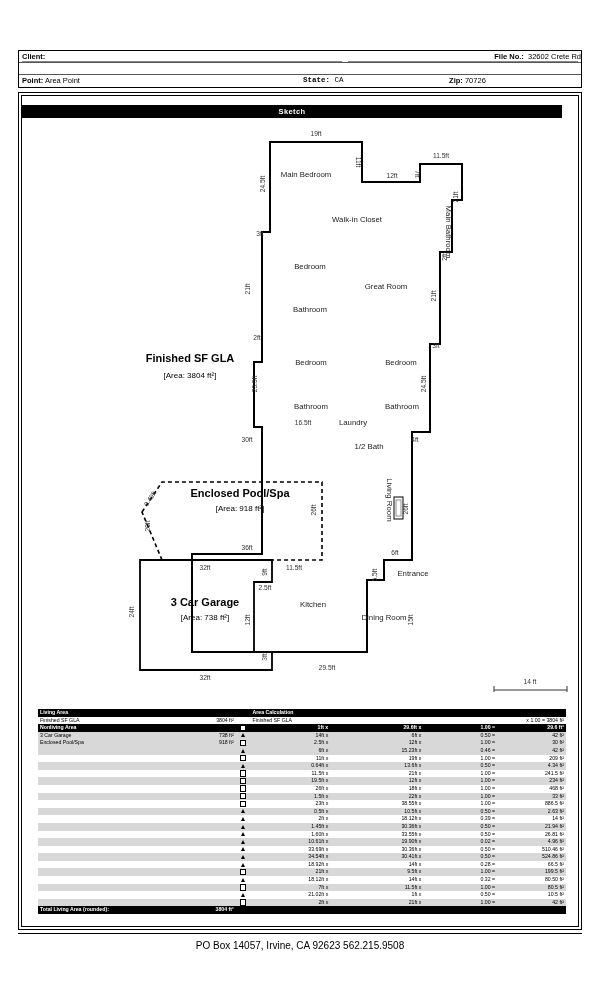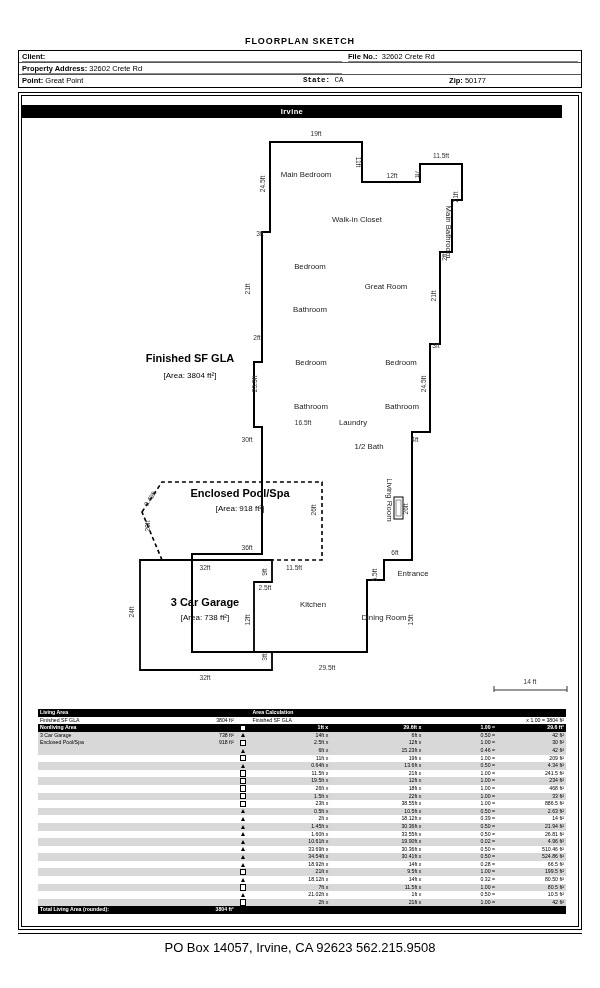--- a/index.html
+++ b/index.html
@@ -17,21 +17,21 @@
        box-sizing:border-box;}
   .hdr-row{display:flex;height:12px;box-sizing:border-box;
            border-bottom:1px solid #555;}
   .hdr-row:last-child{border-bottom:none;}
   .hdr-cell{font-size:7.5px;padding:1px 0 0 3px;box-sizing:border-box;
             white-space:nowrap;overflow:hidden;position:relative;}
   .hdr-cell.u::after{content:"";position:absolute;left:3px;right:3px;bottom:0;
             border-bottom:1px solid #888;}
   .lbl{font-weight:bold;}
   .c-left{width:58%;}
-  .c-right{width:42%;}
+  .c-right{width:42%;text-align:right;}
   .c-city{width:50%;}
   .c-state{width:26%;font-family:Liberation Mono, monospace;}
   .c-zip{width:24%;}
 
   
   .frame{position:absolute;left:18px;top:92px;width:564px;height:838px;
          border:1px solid #000;box-sizing:border-box;}
   .frame-inner{position:absolute;inset:2px;border:1px solid #000;}
 
   .sketch-band{position:absolute;left:22px;top:105px;width:540px;height:13px;
@@ -63,69 +63,64 @@
        vertical-align:middle;}
   .symcell{width:11px;text-align:center;padding:0;}
   .lsec{width:150px;}
   .lval{width:44px;text-align:right;padding-right:3px;}
   .cA{width:78px;text-align:right;padding-right:14px;}
   .cB{width:92px;text-align:right;padding-right:26px;}
   .cC{width:72px;text-align:right;padding-right:22px;}
   .cD{width:66px;text-align:right;padding-right:3px;}
 
   .footer{position:absolute;left:0;top:940px;width:600px;text-align:center;
-          font-size:13px;}
+          font-size:10px;}
   .foot-rule{position:absolute;left:18px;top:933px;width:564px;
              border-top:1px solid #000;}
 </style>
 </head>
 <body>
 
 <div class="page">
 
-  <div class="doc-title">FLOORPLAN SKETCH</div>
 
   <div class="hdr">
     <div class="hdr-row">
       <div class="hdr-cell c-left u">
         <span class="lbl">Client:</span>
         <span></span>
       </div>
       <div class="hdr-cell c-right u">
         <span class="lbl">File No.:</span>
         &nbsp;<span>32602  Crete Rd</span>
       </div>
     </div>
     <div class="hdr-row">
-      <div class="hdr-cell c-left u">
-        <span class="lbl">Property Address:</span>
-        <span>32602 Crete Rd</span>
-      </div>
     </div>
     <div class="hdr-row">
       <div class="hdr-cell c-city">
         <span class="lbl">Point:</span>
-        <span>Great Point</span>
+        <span>Area Point</span>
       </div>
       <div class="hdr-cell c-state">
         <span class="lbl">State:</span>
         <span>CA</span>
       </div>
       <div class="hdr-cell c-zip">
         <span class="lbl">Zip:</span>
-        <span>50177</span>
+        <span>70726</span>
       </div>
     </div>
   </div>
 
   <div class="frame">
     <div class="frame-inner"></div>
   </div>
 
-  <div class="sketch-band">Irvine</div>
+  <div class="sketch-band">Sketch</div>
 
   <div class="canvas">
   <svg width="556" height="580" viewBox="0 0 556 580" xmlns="http://www.w3.org/2000/svg">
 
     <path d="M 248,30 L 340,30 L 340,70 L 398,70 L 398,52 L 440,52
              L 440,88 L 430,88 L 430,140 L 418,140 L 418,232 L 408,232
              L 408,320 L 390,320 L 390,448 L 362,448 L 362,468 L 345,468
              L 345,540 L 170,540 L 170,442 L 240,442 L 240,315 L 232,315
              L 232,250 L 240,250 L 240,120 L 248,120 Z" fill="none" stroke="#000" stroke-width="2"></path>
 

